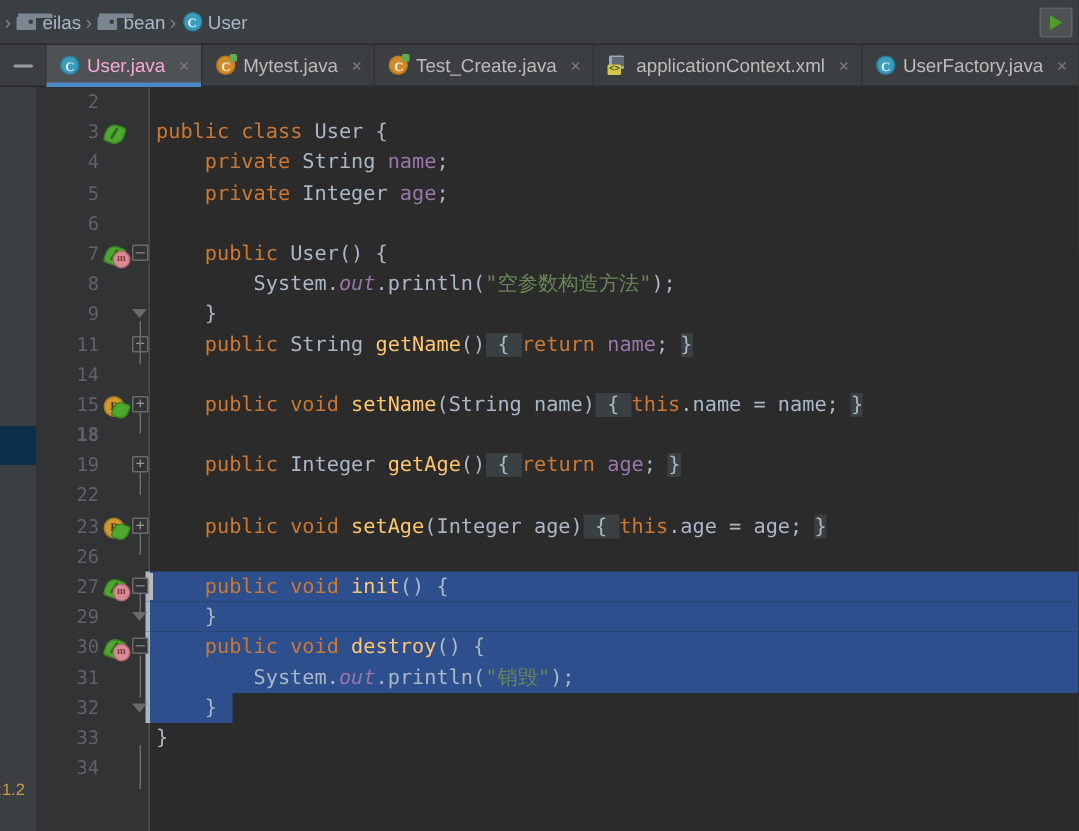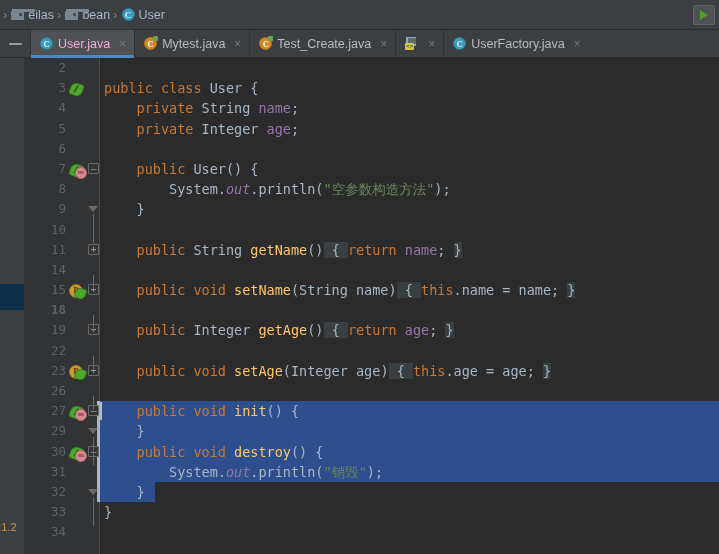--- a/index.html
+++ b/index.html
@@ -281,20 +281,21 @@
           <span class="ico-javatest">C</span>
           <span class="tab-label">Test_Create.java</span>
           <span class="tab-close">×</span>
         </div>
         <div class="tab">
           <span class="ico-xml">
             <span class="sheet"></span>
             <span class="shadow"></span>
             <span class="badge">&lt;&gt;</span>
           </span>
+          <span class="tab-label">applicationContext.xml</span>
           <span class="tab-close">×</span>
         </div>
         <div class="tab">
           <span class="ico-java">C</span>
           <span class="tab-label">UserFactory.java</span>
           <span class="tab-close">×</span>
         </div>
       </div>
   </div>
 
@@ -307,21 +308,20 @@
     <div class="gutter-sep"></div>
     <div class="lines" id="lines-host">
         <div class="line" style="top: 0px;"><span class="lnum">2</span><span class="code"></span></div>
         <div class="line" style="top: 0px;"><span class="lnum">3</span><span class="gut-ico"><span class="bean"></span></span><span class="code"><span class="kw">public </span><span class="kw">class </span><span class="cls">User </span><span class="punct">{</span></span></div>
         <div class="line" style="top: 0px;"><span class="lnum">4</span><span class="code"><span class="punct">    </span><span class="kw">private </span><span class="cls">String </span><span class="fld">name</span><span class="punct">;</span></span></div>
         <div class="line" style="top: 0px;"><span class="lnum">5</span><span class="code"><span class="punct">    </span><span class="kw">private </span><span class="cls">Integer </span><span class="fld">age</span><span class="punct">;</span></span></div>
         <div class="line" style="top: 0px;"><span class="lnum">6</span><span class="code"></span></div>
         <div class="line" style="top: 0px;"><span class="lnum">7</span><span class="gut-ico"><span class="bean"></span><span class="badge-m">m</span></span><span class="fold minus">‒</span><span class="code"><span class="punct">    </span><span class="kw">public </span><span class="cls">User</span><span class="punct">() {</span></span></div>
         <div class="line" style="top: 0px;"><span class="lnum">8</span><span class="code"><span class="punct">        </span><span class="cls">System</span><span class="punct">.</span><span class="stat">out</span><span class="punct">.println(</span><span class="str">"空参数构造方法"</span><span class="punct">);</span></span></div>
         <div class="line" style="top: 0px;"><span class="lnum">9</span><span class="fold-arrow" style="top:7px;"><span class="inner"></span></span><span class="code"><span class="punct">    }</span></span></div>
-        <div class="line" style="top: 0px;"><span class="lnum">10</span><span class="code"></span></div>
         <div class="line" style="top: 0px;"><span class="lnum">11</span><span class="fold minus">+</span><span class="code"><span class="punct">    </span><span class="kw">public </span><span class="cls">String </span><span class="mth">getName</span><span class="punct">()</span><span class="folded"> { </span><span class="kw">return </span><span class="fld">name</span><span class="punct">; </span><span class="folded">}</span></span></div>
         <div class="line" style="top: 0px;"><span class="lnum">14</span><span class="code"></span></div>
         <div class="line" style="top: 0px;"><span class="lnum">15</span><span class="gut-ico"><span class="badge-p">P</span><span class="bean-sm"></span></span><span class="fold minus">+</span><span class="code"><span class="punct">    </span><span class="kw">public </span><span class="kw">void </span><span class="mth">setName</span><span class="punct">(String name)</span><span class="folded"> { </span><span class="kw">this</span><span class="punct">.name = name; </span><span class="folded">}</span></span></div>
         <div class="line" style="top: 0px; font-weight: bold;"><span class="lnum">18</span><span class="code"></span></div>
         <div class="line" style="top: 0px;"><span class="lnum">19</span><span class="fold minus">+</span><span class="code"><span class="punct">    </span><span class="kw">public </span><span class="cls">Integer </span><span class="mth">getAge</span><span class="punct">()</span><span class="folded"> { </span><span class="kw">return </span><span class="fld">age</span><span class="punct">; </span><span class="folded">}</span></span></div>
         <div class="line" style="top: 0px;"><span class="lnum">22</span><span class="code"></span></div>
         <div class="line" style="top: 0px;"><span class="lnum">23</span><span class="gut-ico"><span class="badge-p">P</span><span class="bean-sm"></span></span><span class="fold minus">+</span><span class="code"><span class="punct">    </span><span class="kw">public </span><span class="kw">void </span><span class="mth">setAge</span><span class="punct">(Integer age)</span><span class="folded"> { </span><span class="kw">this</span><span class="punct">.age = age; </span><span class="folded">}</span></span></div>
         <div class="line" style="top: 0px;"><span class="lnum">26</span><span class="code"></span></div>
         <div class="line" style="top: 0px;"><div class="sel-band" style="width:619px;"></div><div class="sel-gut"></div><span class="lnum">27</span><span class="gut-ico"><span class="bean"></span><span class="badge-m">m</span></span><span class="fold minus">‒</span><span class="code"><span class="punct">    </span><span class="kw">public </span><span class="kw">void </span><span class="mth">init</span><span class="punct">() {</span></span><span class="caret" style="left:100px;top:1px;"></span></div>
         <div class="line" style="top: 0px;"><div class="sel-band" style="width:619px;"></div><div class="sel-gut"></div><span class="lnum">29</span><span class="fold-arrow" style="top:7px;"><span class="inner"></span></span><span class="code"><span class="punct">    }</span></span></div>

